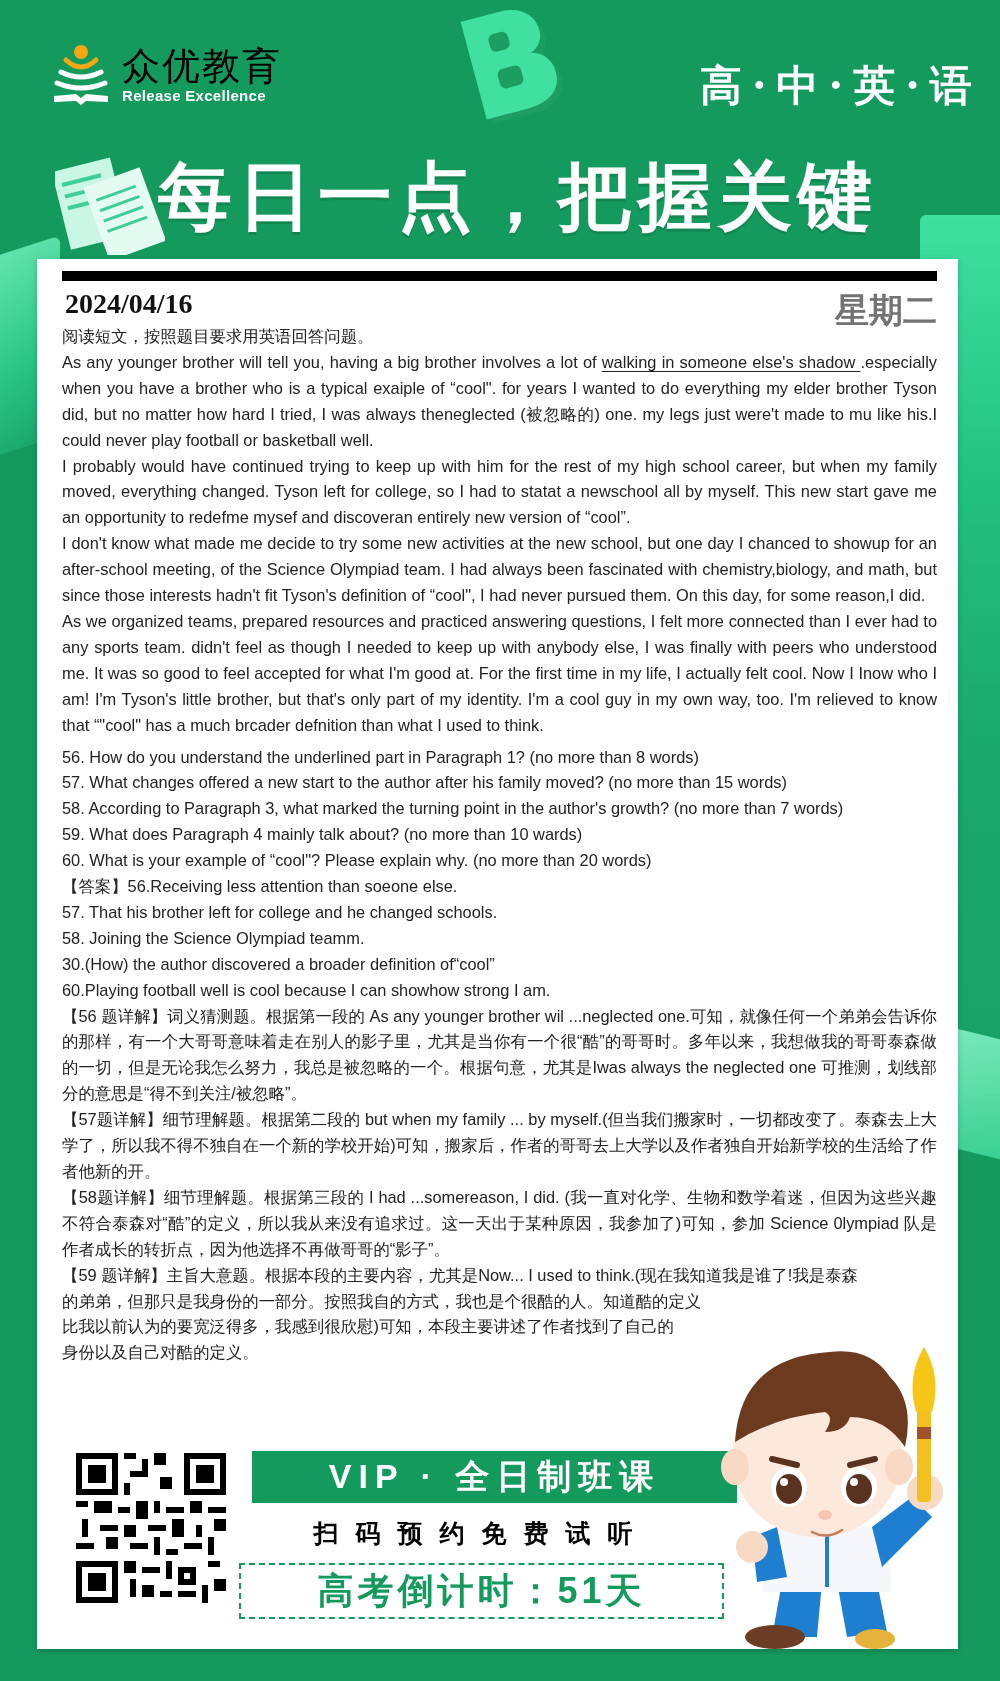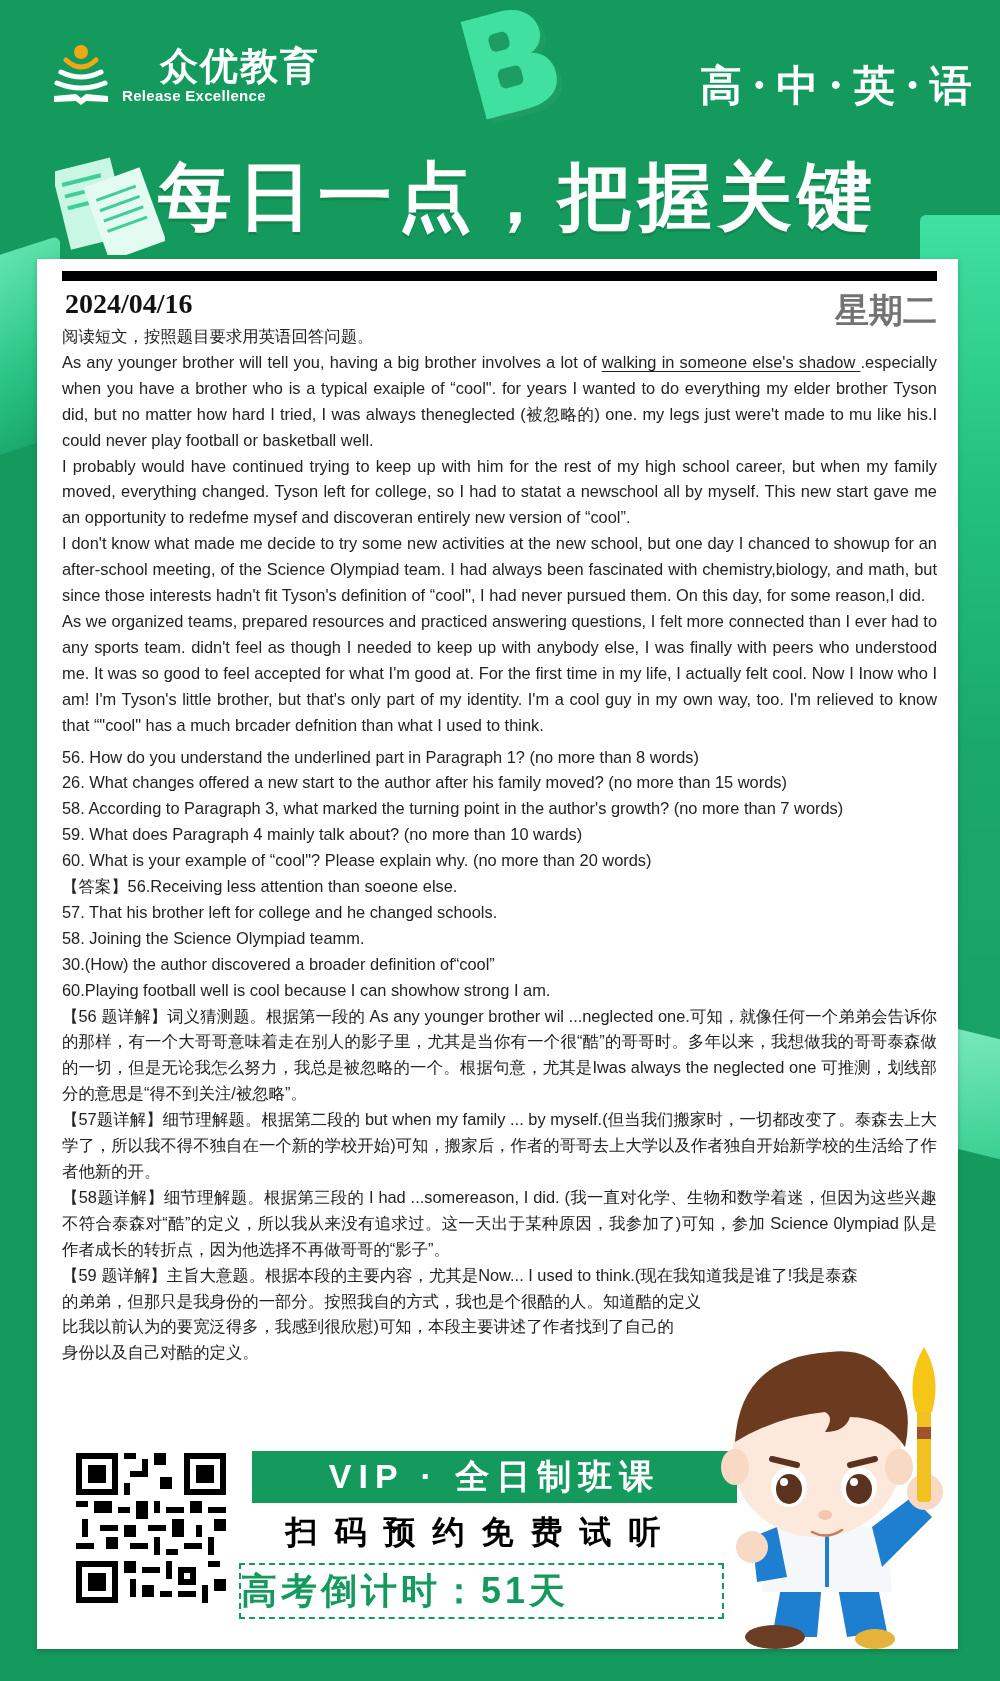--- a/index.html
+++ b/index.html
@@ -26,21 +26,21 @@
       border-radius: 8px; transform: skewY(14deg); opacity: .85;
     }
     .bg-b {
       left: 465px; top: 8px; width: 95px; height: 110px;
       transform: rotate(-15deg);
     }
     .header { position: absolute; left: 0; top: 0; width: 1000px; height: 258px; }
     .logo { position: absolute; left: 52px; top: 40px; display: flex; align-items: center; gap: 12px; }
     .logo-mark { width: 58px; height: 70px; position: relative; }
     .logo-text { display: flex; flex-direction: column; }
-    .logo-cn { color: #ffffff; font-size: 38px; font-weight: bold; letter-spacing: 2px; line-height: 42px; margin-left: 38px; }
+    .logo-cn { color: #000000; font-size: 38px; font-weight: normal; letter-spacing: 2px; line-height: 42px; }
     .logo-en { color: #fff; font-size: 15px; font-weight: bold; line-height: 18px; letter-spacing: .3px; }
     .subject {
       position: absolute; left: 700px; top: 58px;
       color: #fff; font-family: "DejaVu Serif", serif; font-size: 42px; font-weight: bold;
       letter-spacing: 10px;
       text-align: right;
     }
     .slogan {
       position: absolute; left: 158px; top: 148px;
       color: #fff; font-size: 74px; font-weight: bold; letter-spacing: 6px;
@@ -72,27 +72,27 @@
     .mascot { position: absolute; left: 697px; top: 1337px; width: 262px; height: 312px; }
 
     .qr { position: absolute; left: 76px; top: 1453px; width: 150px; height: 150px; }
     .vip {
       position: absolute; left: 252px; top: 1451px; width: 485px; height: 52px;
       background: #159a5e; color: #fff; font-size: 34px; font-weight: bold;
       display: flex; align-items: center; justify-content: center; letter-spacing: 7px;
     }
     .scan {
       position: absolute; left: 239px; top: 1508px; width: 485px; height: 50px;
-      color: #000; font-size: 32px; font-weight: bold; display: flex; align-items: center; justify-content: center;
+      color: #000; font-size: 25px; font-weight: bold; display: flex; align-items: center; justify-content: center;
       letter-spacing: 17px;
     }
     .countdown {
       position: absolute; left: 239px; top: 1563px; width: 485px; height: 56px;
       border: 2px dashed #159a5e; color: #159a5e; font-size: 36px; font-weight: bold;
-      display: flex; align-items: center; justify-content: flex-start; letter-spacing: 4px;
+      display: flex; align-items: center; justify-content: center; letter-spacing: 4px;
     }
   </style>
 </head>
 <body>
 
 <div class="bg-deco bg-a-left"></div>
 <div class="bg-deco bg-book-right"></div>
 <div class="bg-deco bg-a-right2"></div>
 <svg class="bg-deco bg-b" viewBox="0 0 95 110">
   <path d="M12 8 h40 c22 0 34 12 34 28 c0 10-6 17-14 20 c12 3 19 12 19 25 c0 18-14 28-36 28 h-43 z" fill="#1e9d63"></path>
@@ -140,21 +140,21 @@
   <div class="weekday">星期二</div>
 
   <div class="content">
     <p>阅读短文，按照题目要求用英语回答问题。</p>
     <p><span>As any younger brother will tell you, having a big brother involves a lot of </span><span class="u">walking in someone else's shadow </span><span>.especially when you have a brother who is a typical exaiple of “cool". for years I wanted to do everything my elder brother Tyson did, but no matter how hard I tried, I was always theneglected (被忽略的) one. my legs just were't made to mu like his.I could never play football or basketball well.</span></p>
     <p>I probably would have continued trying to keep up with him for the rest of my high school career, but when my family moved, everything changed. Tyson left for college, so I had to statat a newschool all by myself. This new start gave me an opportunity to redefme mysef and discoveran entirely new version of “cool”.</p>
     <p>I don't know what made me decide to try some new activities at the new school, but one day I chanced to showup for an after-school meeting, of the Science Olympiad team. I had always been fascinated with chemistry,biology, and math, but since those interests hadn't fit Tyson's definition of “cool", I had never pursued them. On this day, for some reason,I did.</p>
     <p>As we organized teams, prepared resources and practiced answering questions, I felt more connected than I ever had to any sports team.  didn't feel as though I needed to keep up with anybody else, I was finally with peers who understood me. It was so good to feel accepted for what I'm good at. For the first time in my life, I actually felt cool. Now I Inow who I am! I'm Tyson's little brother, but that's only part of my identity. I'm a cool guy in my own way, too. I'm relieved to know that “"cool" has a much brcader defnition than what I used to think.</p>
     <div class="gap"></div>
     <p>56. How do you understand the underlined part in Paragraph 1? (no more than 8 words)</p>
-    <p>26. What changes offered a new start to the author after his family moved? (no more than 15 words)</p>
+    <p>57. What changes offered a new start to the author after his family moved? (no more than 15 words)</p>
     <p>58. According to Paragraph 3, what marked the turning point in the author's growth? (no more than 7 words)</p>
     <p>59. What does Paragraph 4 mainly talk about? (no more than 10 wards)</p>
     <p>60. What is your example of “cool"? Please explain why. (no more than 20 words)</p>
     <p>【答案】56.Receiving less attention than soeone else.</p>
     <p>57. That his brother left for college and he changed schools.</p>
     <p>58. Joining the Science Olympiad teamm.</p>
     <p>30.(How) the author discovered a broader definition of“cool”</p>
     <p>60.Playing football well is cool because I can showhow strong I am.</p>
     <p>【56 题详解】词义猜测题。根据第一段的 As any younger brother wil ...neglected one.可知，就像任何一个弟弟会告诉你的那样，有一个大哥哥意味着走在别人的影子里，尤其是当你有一个很“酷”的哥哥时。多年以来，我想做我的哥哥泰森做的一切，但是无论我怎么努力，我总是被忽略的一个。根据句意，尤其是Iwas always the neglected one 可推测，划线部分的意思是“得不到关注/被忽略”。</p>
     <p>【57题详解】细节理解题。根据第二段的 but when my family ... by myself.(但当我们搬家时，一切都改变了。泰森去上大学了，所以我不得不独自在一个新的学校开始)可知，搬家后，作者的哥哥去上大学以及作者独自开始新学校的生活给了作者他新的开。</p>

